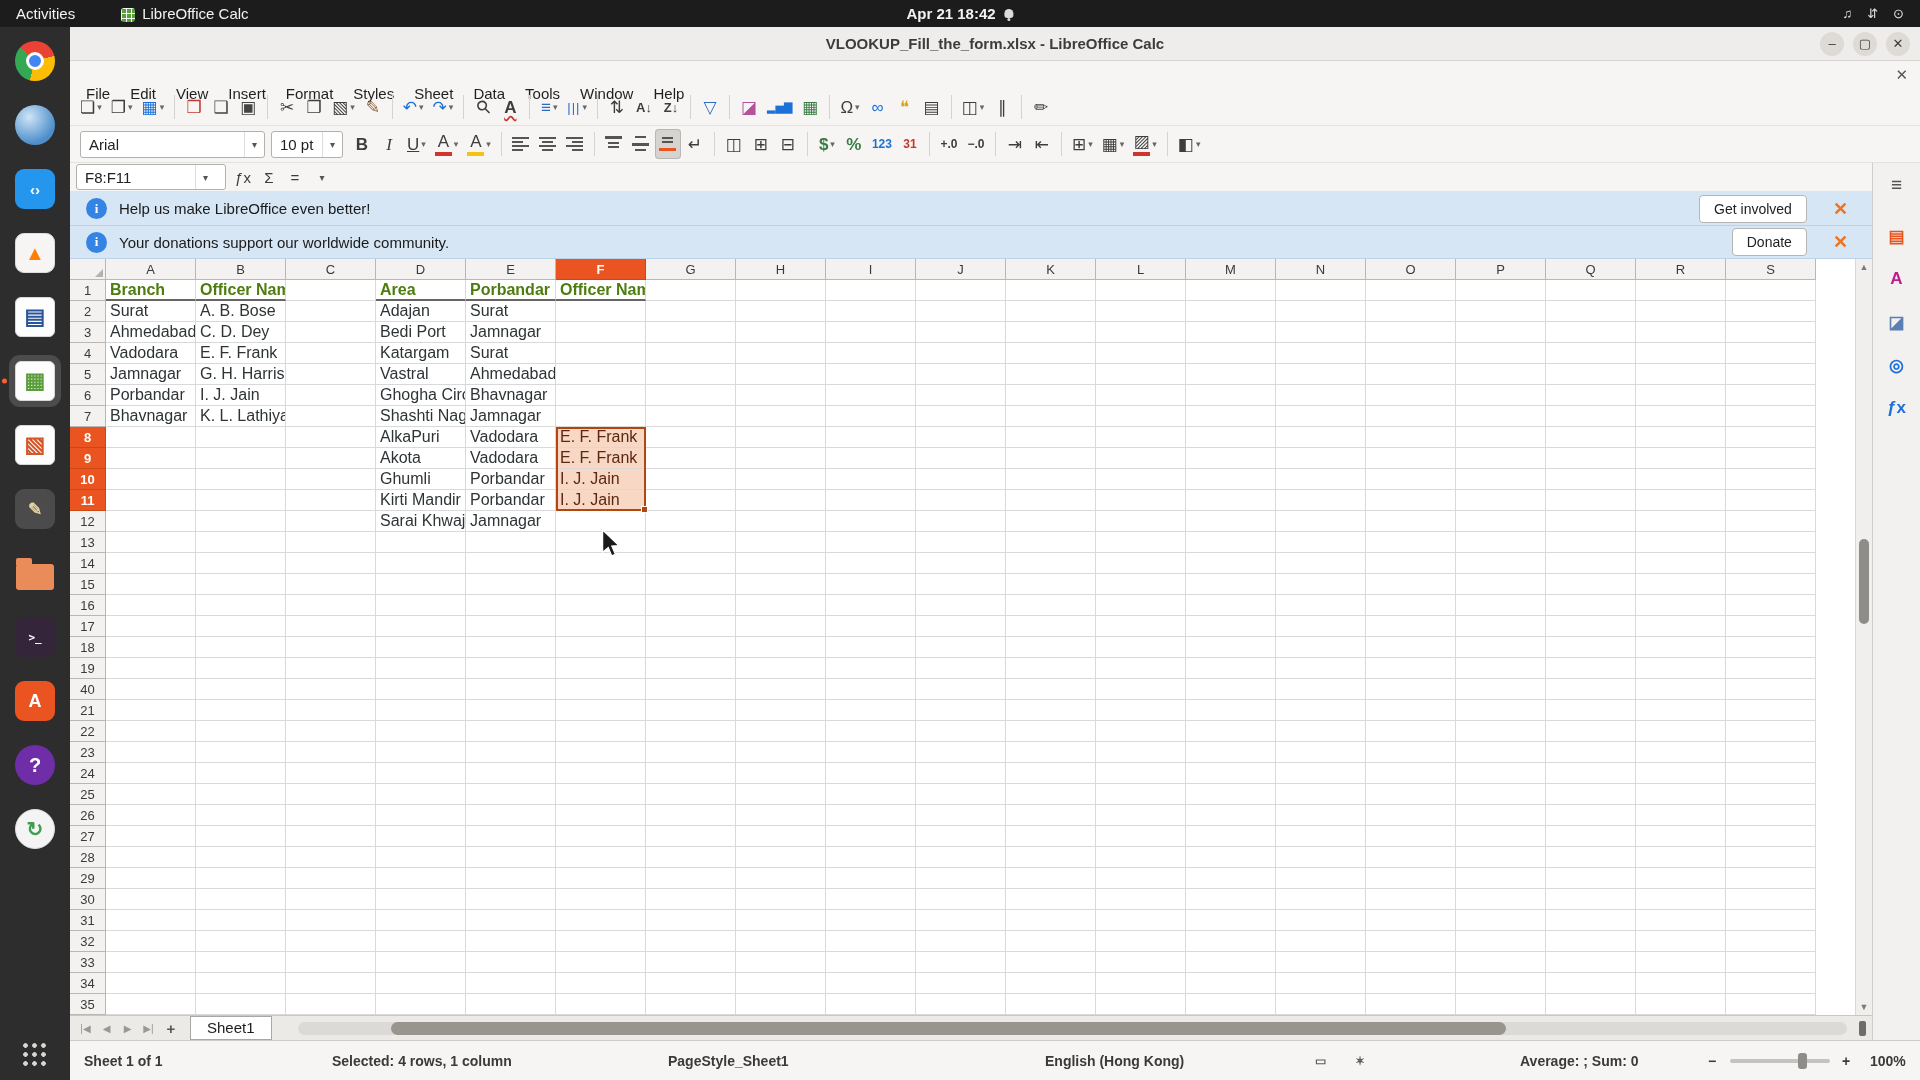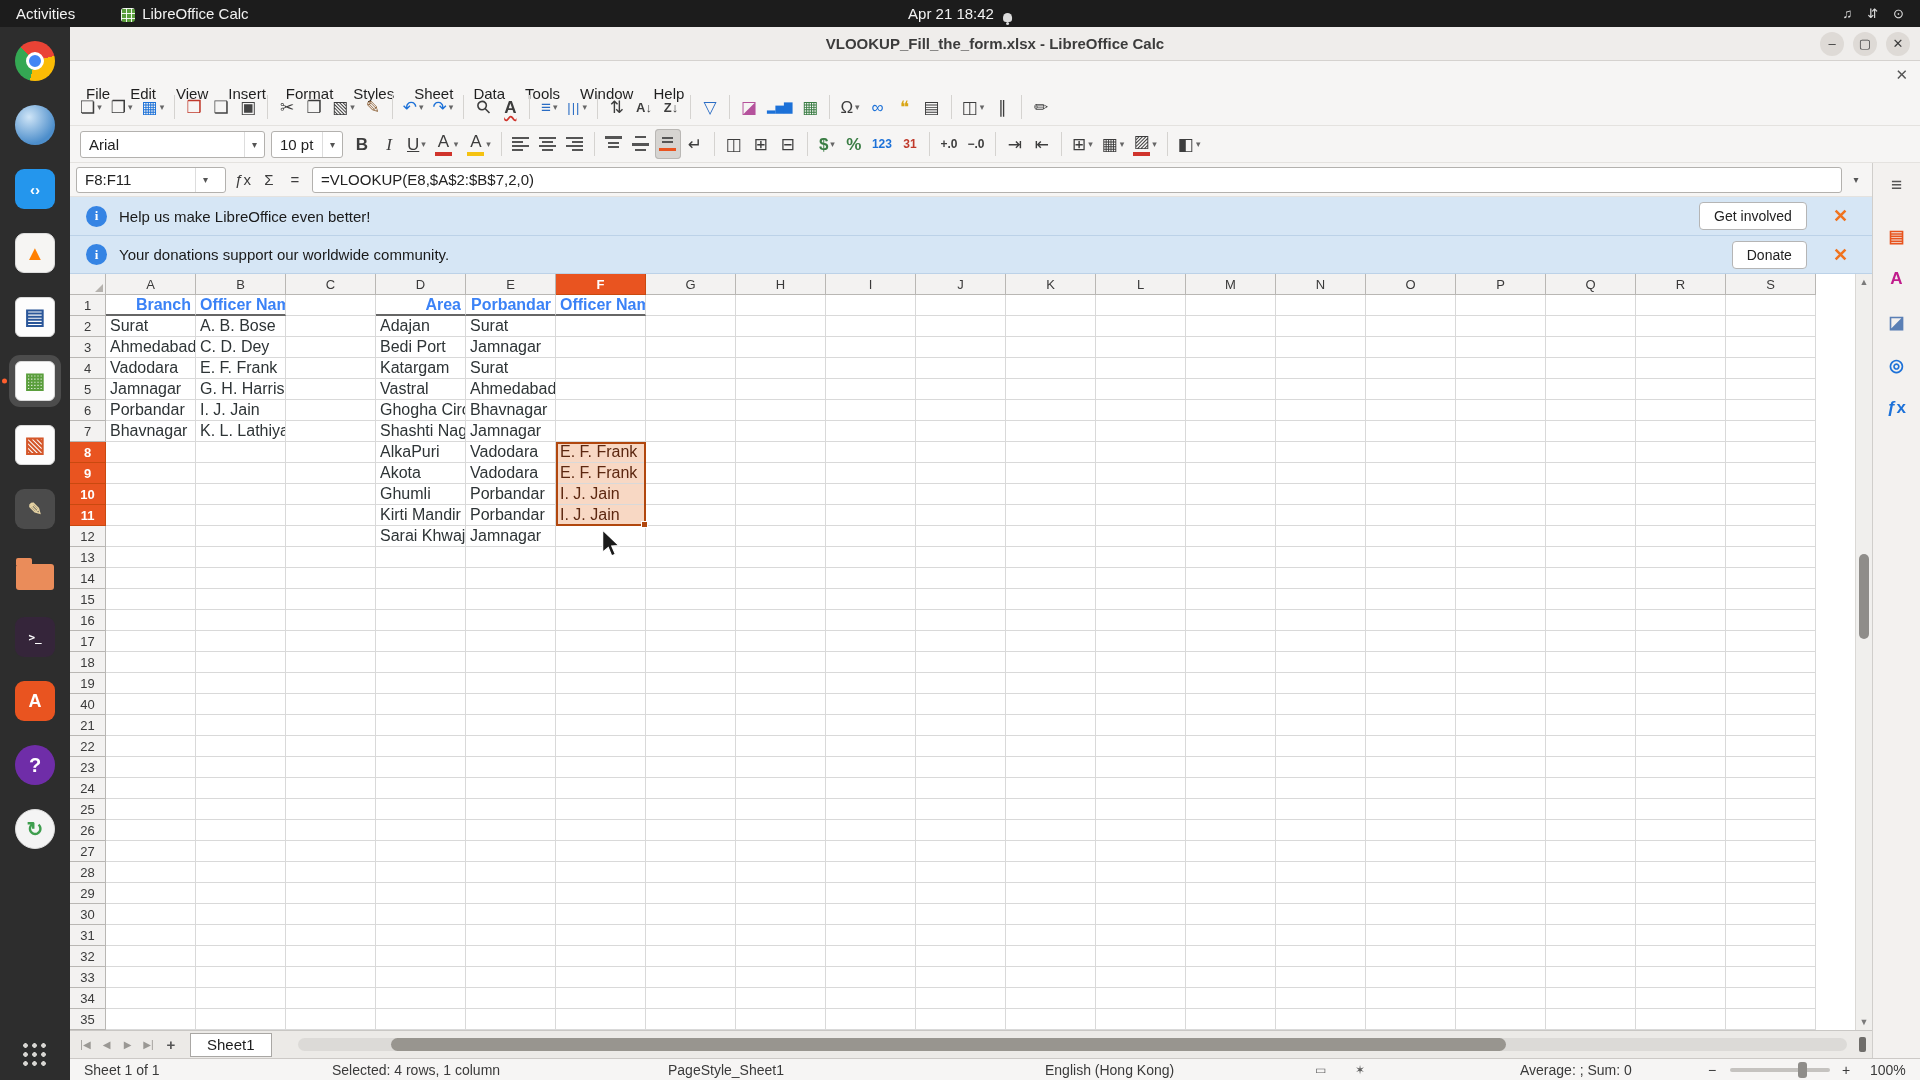--- a/index.html
+++ b/index.html
@@ -11,21 +11,21 @@
   #screen{ position:relative; width:1920px; height:1080px; background:#fff; }
 
   
   .topbar{ position:absolute; left:0; top:0; width:1920px; height:27px; background:#1c1c1c; color:#f2f2f2;
     display:flex; align-items:center; font-size:15px; z-index:50; }
   .tb-activities{ padding:0 16px; }
   .tb-app{ display:flex; align-items:flex-end; gap:7px; margin-left:30px; }
   .mini-calc{ width:14px; height:14px; border-radius:3px; background:#5a9e3c;
     background-image:linear-gradient(rgba(255,255,255,.9) 1px,transparent 1px),linear-gradient(90deg,rgba(255,255,255,.9) 1px,transparent 1px);
     background-size:5px 5px; }
-  .tb-clock{ position:absolute; left:50%; transform:translateX(-50%); display:flex; align-items:flex-end; gap:9px; font-weight:400; }
+  .tb-clock{ position:absolute; left:50%; transform:translateX(-50%); display:flex; align-items:center; gap:9px; font-weight:700; }
   .bell{ display:inline-block; width:9px; height:9px; background:#dcdcdc; border-radius:50% 50% 3px 3px; position:relative; }
   .bell::after{ content:""; position:absolute; left:3px; bottom:-3px; width:3px; height:3px; background:#dcdcdc; border-radius:50%; }
   .tb-tray{ margin-left:auto; display:flex; gap:15px; padding-right:16px; font-size:13px; color:#e0e0e0; }
 
   
   .dock{ position:absolute; left:0; top:27px; width:70px; height:1053px; background:rgba(34,34,34,.95);
     display:flex; flex-direction:column; align-items:center; padding-top:8px; gap:12px; z-index:40; }
   .dock-item{ width:52px; height:52px; display:flex; align-items:center; justify-content:center; position:relative; border-radius:11px; }
   .dock-item.active{ background:rgba(255,255,255,.15); }
   .dock-item.active::before{ content:""; position:absolute; left:-7px; top:50%; transform:translateY(-50%);
@@ -126,40 +126,40 @@
   
   .sheet-wrap{ height:756px; display:flex; background:#fff; position:relative; }
   #grid{ width:1746px; display:grid; grid-auto-rows:21px; position:relative; align-content:start; }
   .ch,.rh{ background:var(--hdr-bg); border-right:1px solid var(--hdr-line); border-bottom:1px solid var(--hdr-line);
     font-size:13px; color: #3a3a3a; display:flex; align-items:center; justify-content:center; }
   .corner{ position:relative; }
   .corner::after{ content:""; position:absolute; right:2px; bottom:2px; border-left:8px solid transparent; border-bottom:8px solid #b5b2ae; }
   .hsel{ background:var(--accent); color:#fff; font-weight:700; border-right-color:#c9490f; border-bottom-color:#c9490f; }
   .cell{ border-right:1px solid var(--grid-line); border-bottom:1px solid var(--grid-line); font-size:16px; color:#2e3436;
     line-height:20px; padding:0 4px; white-space:nowrap; overflow:hidden; }
-  .cell.b{ font-weight:700; text-align:right; color:#3b82f6; border-bottom:2px solid #666; }
+  .cell.b{ font-weight:700; text-align:left; color:#4d7c0f; border-bottom:2px solid #666; }
   .cell.sel{ background:var(--sel-fill); color:var(--sel-text); }
   .range-overlay{ position:absolute; left:486px; top:168px; width:90px; height:84px; border:2px solid var(--sel-border); z-index:3; pointer-events:none; }
   .fill-handle{ position:absolute; right:-4px; bottom:-4px; width:7px; height:7px; background:var(--sel-border); border:1px solid #fff; pointer-events:auto; }
   .vscroll{ position:absolute; right:0; top:0; width:17px; height:756px; background:#f0efed; border-left:1px solid #dad8d5; }
   .vs-up,.vs-down{ position:absolute; left:0; width:16px; height:16px; text-align:center; font-size:9px; color:#7a7a7a; line-height:16px; }
   .vs-up{ top:0; } .vs-down{ bottom:0; }
   .vs-thumb{ position:absolute; left:3px; top:280px; width:10px; height:85px; border-radius:5px; background:#8f8d8a; }
 
   
   .tabbar{ height:28px; background:#eceae7; border-top:1px solid #c9c7c4; display:flex; align-items:center; padding-left:6px; gap:2px; }
   .nav-btn{ width:19px; text-align:center; font-size:10px; color:#9a9894; }
   .add-sheet{ width:22px; text-align:center; font-size:15px; font-weight:700; color:#555; }
   .sheet-tab{ background:#fff; border:1px solid #a9a7a4; padding:2px 16px 3px; font-size:15px; color:#1d1d1d; margin-left:6px; }
   .hscroll{ flex:1; height:13px; margin:0 10px 0 24px; background:#dcdad7; border-radius:7px; position:relative; align-self:center; }
   .hs-thumb{ position:absolute; left:6%; top:0; width:72%; height:13px; border-radius:7px; background:#98958f; }
   .split-handle{ width:7px; height:15px; background:#6f6d6a; margin-right:6px; border-radius:2px; }
 
   
-  .statusbar{ height:22px; background:var(--chrome); border-top:1px solid #ccc9c6; position:relative; font-size:14px; color:#3a3a3a; }
+  .statusbar{ height:40px; background:var(--chrome); border-top:1px solid #ccc9c6; position:relative; font-size:14px; color:#3a3a3a;font-weight:bold; }
   .sb{ position:absolute; top:50%; transform:translateY(-50%); white-space:nowrap; }
   .sb-ic{ font-size:12px; color:#5e5e5e; }
   .zoom-track{ position:absolute; top:50%; transform:translateY(-50%); left:1660px; width:100px; height:4px; background:#c5c3c0; border-radius:2px; }
   .zoom-thumb{ position:absolute; left:68%; top:-6px; width:9px; height:16px; background:#8f8d8a; border-radius:3px; }
 
   
   .side-strip{ width:48px; background:#f3f1ef; border-left:1px solid #d0cecb; display:flex; flex-direction:column; align-items:center; padding-top:6px; gap:11px; }
   .sb-item{ width:34px; height:32px; border-radius:6px; display:flex; align-items:center; justify-content:center; font-size:17px; font-weight:700; }
   .sb-item:first-child{ font-size:19px; margin-bottom:8px; }
 
@@ -617,21 +617,20 @@
         <div class="fbar" data-name="formula-bar">
           <span class="namebox" data-name="name-box">
             <input data-name="name-box-input" readonly="" value="F8:F11" style="">
             <span class="ca" data-name="chevron-down-icon">▾</span>
           </span>
           <span id="fbBtns" data-name="formula-bar-buttons" style="display:flex">
               <span class="fbtn" data-name="function-wizard-icon">ƒx</span>
               <span class="fbtn" data-name="select-function-icon">Σ</span>
               <span class="fbtn" data-name="formula-icon">=</span>
             </span>
-          <input class="f-input" data-name="formula-input" readonly="" value="=VLOOKUP(E8,$A$2:$B$7,2,0)" style="">
           <span class="f-expand" data-name="expand-formula-bar-icon">▾</span>
         </div>
 
         <div class="infobar ib1" data-name="infobar-get-involved">
           <span class="ib-icon" data-name="info-icon">i</span>
           <span class="ib-text" data-name="infobar-text">Help us make LibreOffice even better!</span>
           <span class="ib-btn" data-name="get-involved-button">Get involved</span>
           <span class="ib-close" data-name="close-infobar-icon">✕</span>
         </div>
         <div class="infobar ib2" data-name="infobar-donate">

